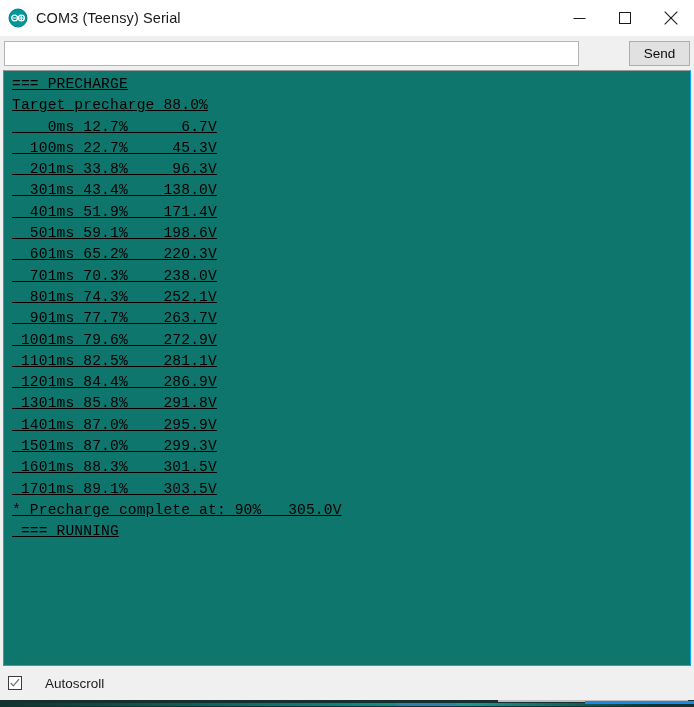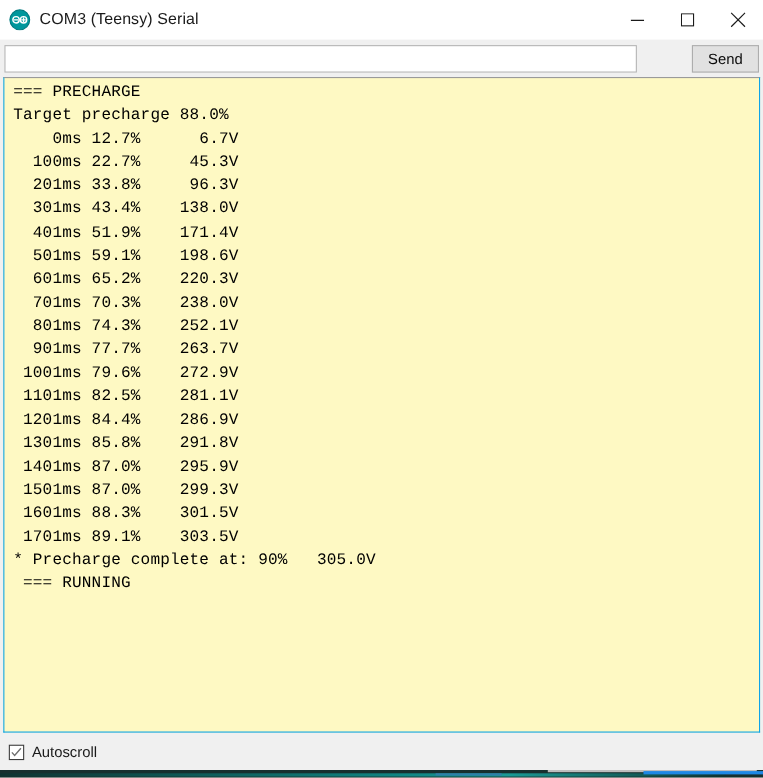--- a/index.html
+++ b/index.html
@@ -104,26 +104,27 @@
     cursor: default;
     padding: 0;
     line-height: 23px;
     margin-left: 46px;
   }
 
   
   .console-wrap {
     flex: 1;
     margin: 0 3px;
-    background: #fef9c3;
+    background: #0f766e;
     border: 1px solid #0ea5e9;
     border-top: 1px solid #9a9a9a;
     box-sizing: border-box;
     overflow: hidden;
     position: relative;
+    text-decoration: underline;
   }
   .console {
     font-family: "Liberation Mono", "DejaVu Sans Mono", monospace;
     font-size: 14.6px;
     line-height: 21.3px;
     color: #000000;
     white-space: pre;
     padding: 3px 0 0 8px;
     margin: 0;
     letter-spacing: 0.15px;
@@ -134,22 +135,22 @@
     height: 34px;
     min-height: 34px;
     background: #f0f0f0;
     display: flex;
     align-items: center;
     padding: 0 6px 0 8px;
     box-sizing: border-box;
   }
   .autoscroll {
     display: flex;
-    align-items: flex-end;
-    gap: 7px;
+    align-items: flex-start;
+    gap: 23px;
     cursor: default;
   }
   .cb {
     width: 14px;
     height: 14px;
     background: #ffffff;
     border: 1px solid #3b3b3b;
     box-sizing: border-box;
     position: relative;
     display: block;

